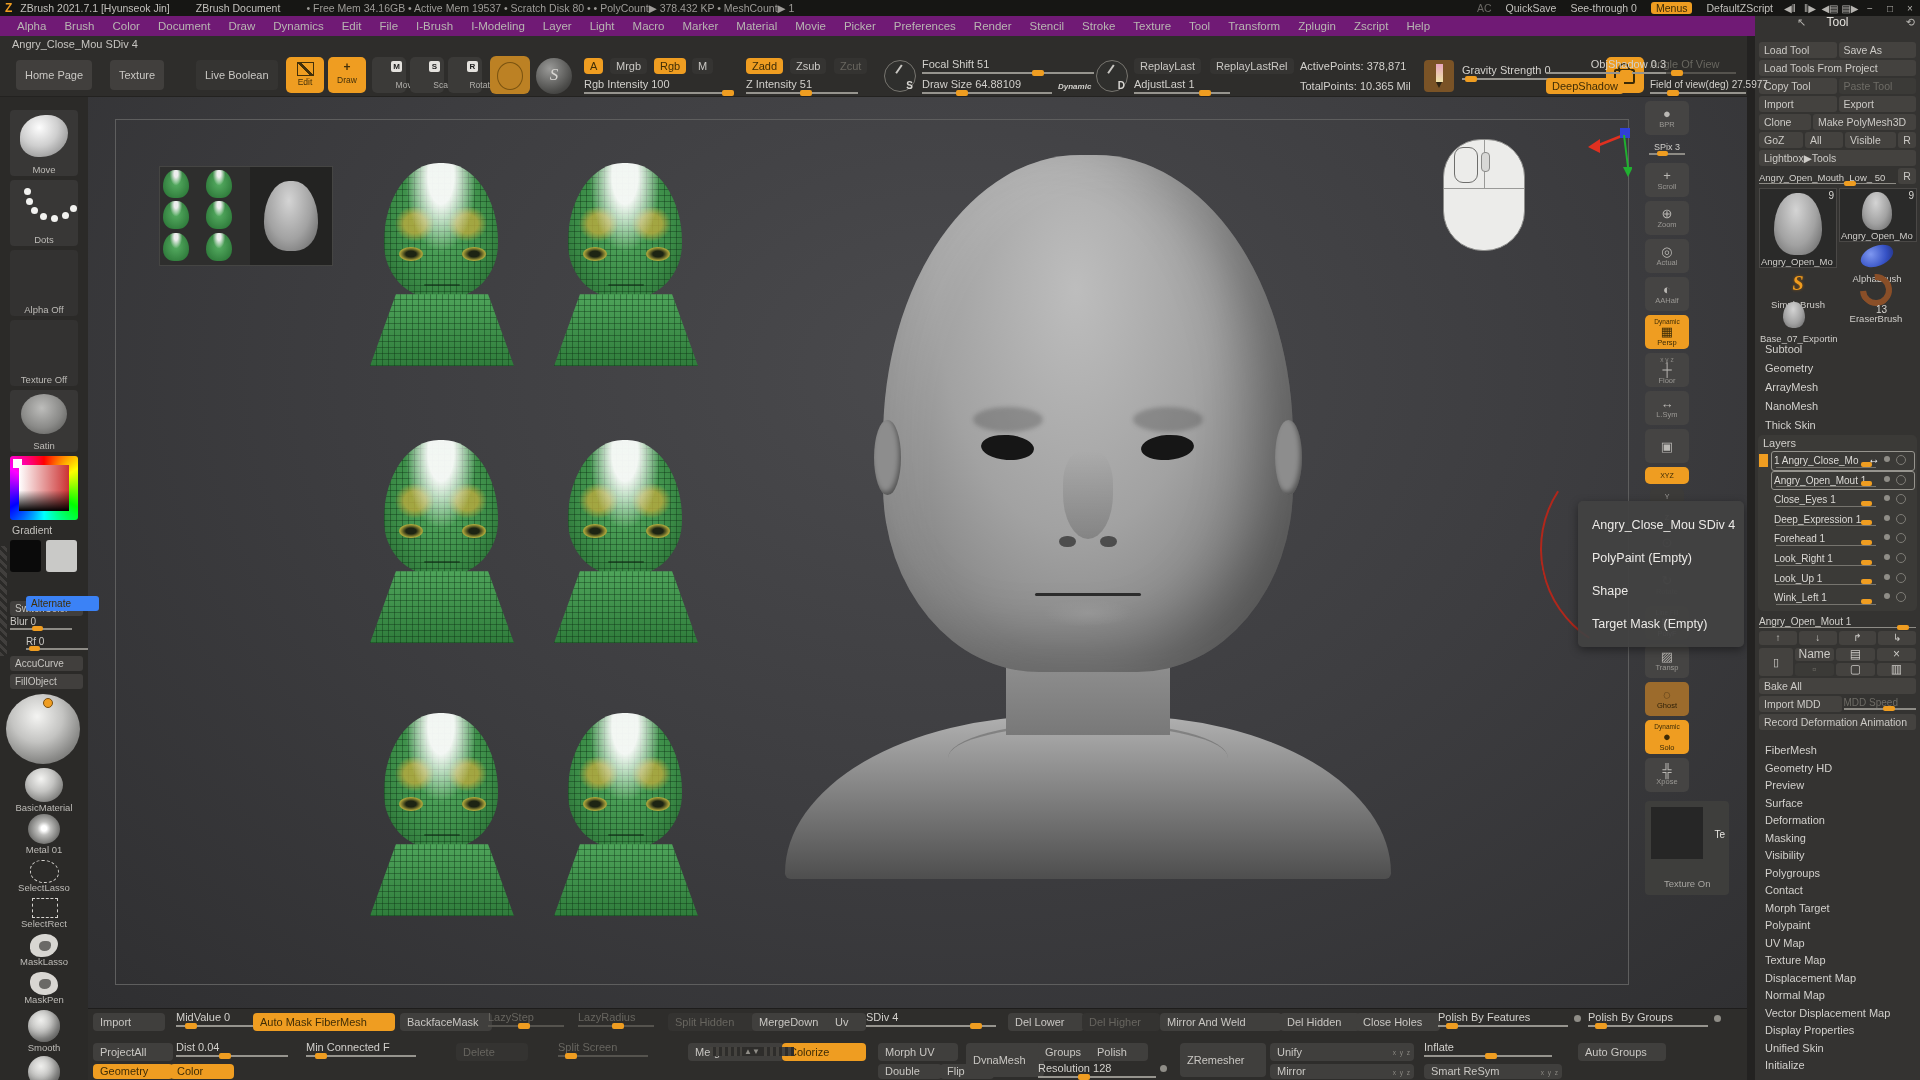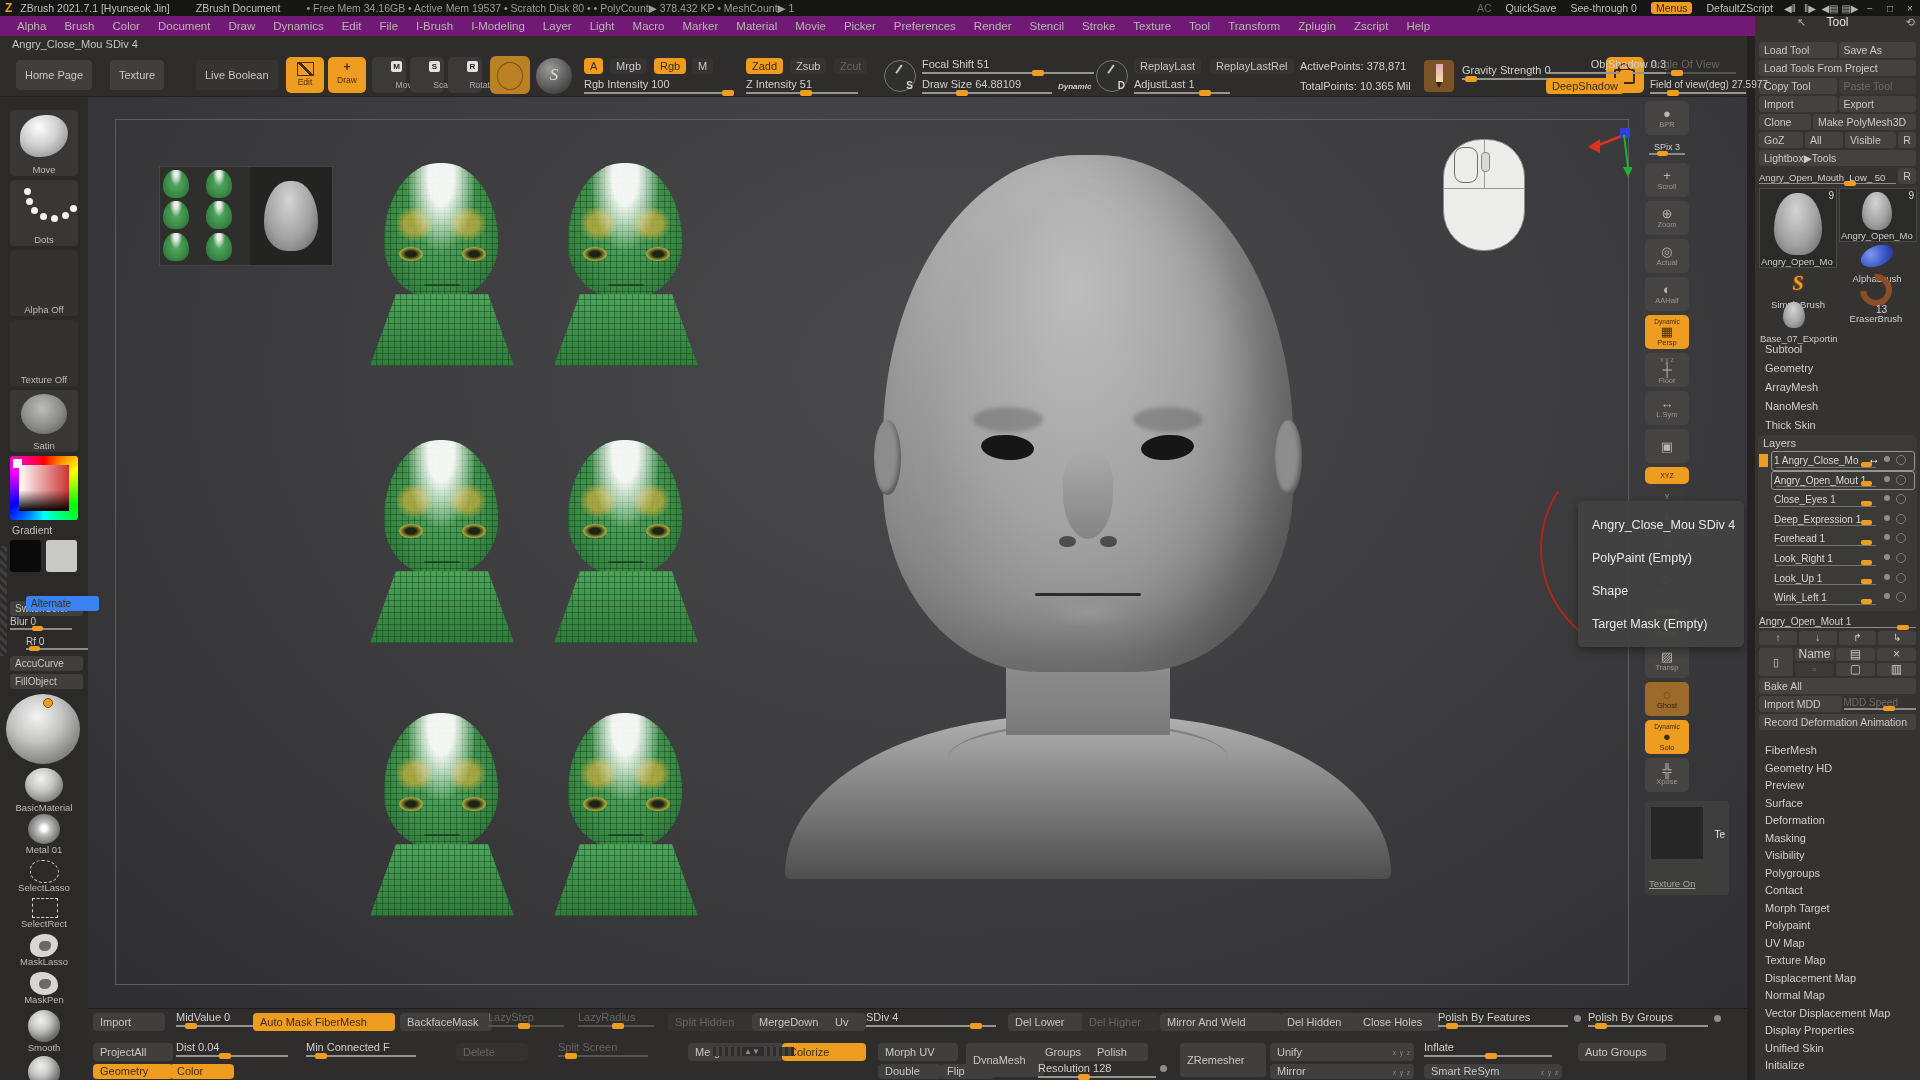--- a/index.html
+++ b/index.html
@@ -184,21 +184,21 @@
   .strip-btn.sliderbtn .strack{width:36px;height:2px;background:#8d8b85;position:relative;margin-top:1px;}
   .strip-btn.sliderbtn .strack i{position:absolute;left:8px;top:-2px;width:11px;height:5px;background:#ef9d21;border-radius:2px;}
   .strack{display:none;} .sliderbtn .strack{display:block;}
   
   #popup{position:absolute;left:1490px;top:404px;width:152px;height:138px;background:rgba(66,66,66,.93);
          border-radius:5px;z-index:6;box-shadow:0 3px 10px rgba(0,0,0,.4);padding:8px 0 0 14px;}
   .popup-item{font-size:12.5px;color:#eceae7;line-height:33px;white-space:nowrap;}
   #texbox{position:absolute;left:1557px;top:704px;width:84px;height:94px;background:#3e3e3c;border-radius:4px;z-index:2;}
   #texbox .tthumb{position:absolute;left:6px;top:6px;width:52px;height:52px;background:#262626;}
   #texbox .tpart{position:absolute;right:4px;top:28px;font-size:10px;color:#e8e6e2;}
-  #texbox .tlab{position:absolute;left:4px;bottom:6px;font-size:9.5px;color:#a8a6a2;text-decoration:underline;}
+  #texbox .tlab{position:absolute;left:19px;bottom:6px;font-size:9.5px;color:#a8a6a2;}
   
   #bottompanel{position:absolute;left:88px;top:1008px;width:1659px;height:72px;background:#2e2d2b;
                border-top:1px solid #1e1d1c;z-index:20;}
   .bbtn{position:absolute;height:18px;line-height:18px;background:#403f3d;border-radius:4px;color:#c9c7c3;
         font-size:11px;padding:0 7px;white-space:nowrap;overflow:hidden;}
   .bbtn.orange{background:#ef9d21;color:#3f2d06;}
   .bbtn.dim{color:#67655f;background:#343331;}
   .bbtn.tall{height:34px;line-height:34px;}
   .bsl{position:absolute;font-size:11px;color:#d2d0cc;}
   .bsl .zl{display:block;line-height:13px;white-space:nowrap;}

